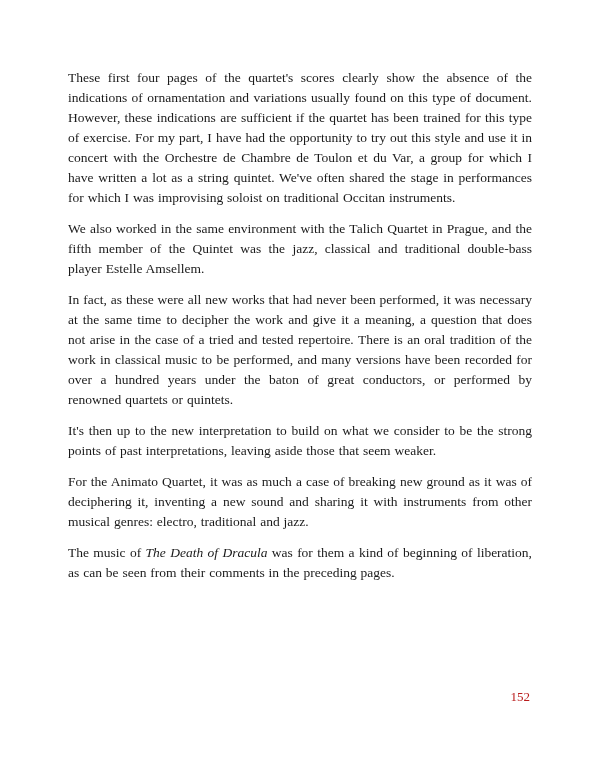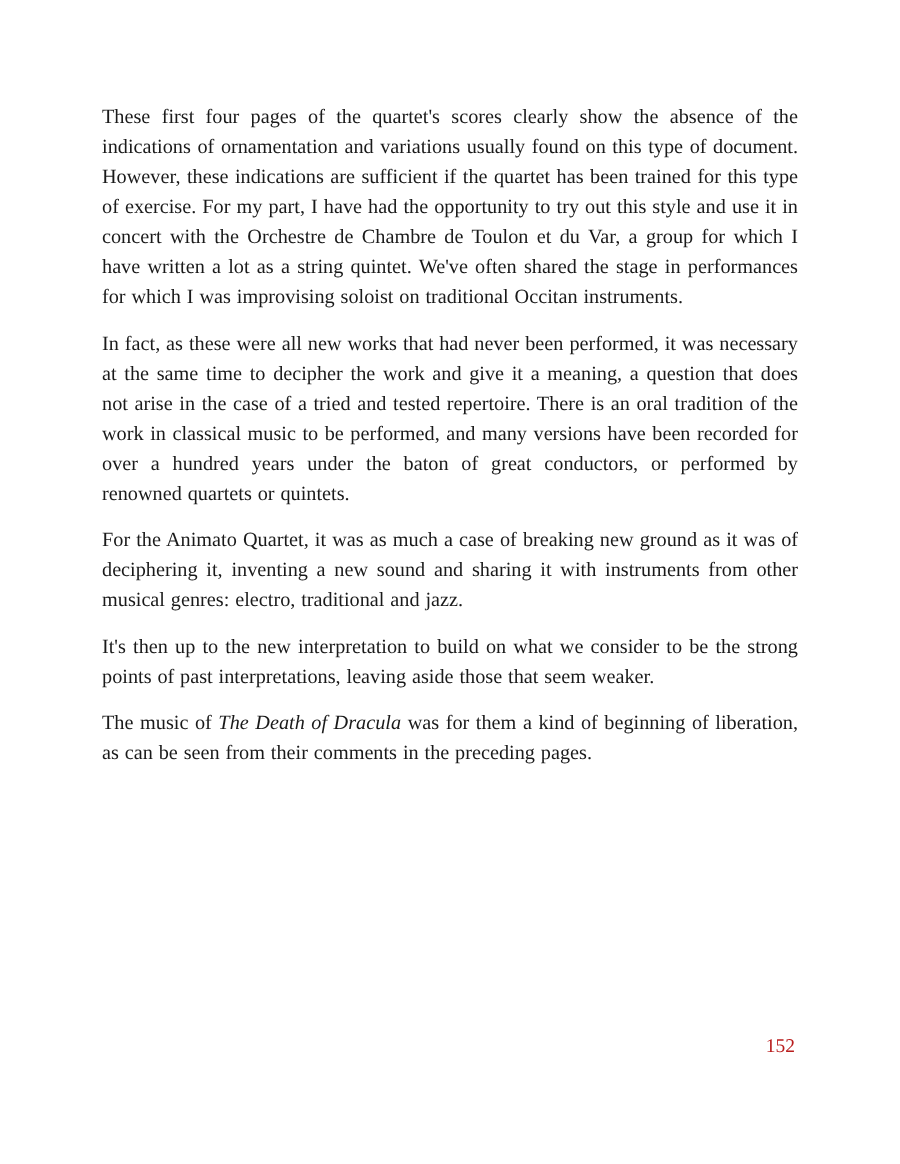--- a/index.html
+++ b/index.html
@@ -52,19 +52,20 @@
     line-height: 15px;
     color: #b91c1c;
   }
 </style>
 </head>
 <body>
 
 <div class="page">
   <div class="content">
     <p class="para">These first four pages of the quartet's scores clearly show the absence of the indications of ornamentation and variations usually found on this type of document. However, these indications are sufficient if the quartet has been trained for this type of exercise. For my part, I have had the opportunity to try out this style and use it in concert with the Orchestre de Chambre de Toulon et du Var, a group for which I have written a lot as a string quintet. We've often shared the stage in performances for which I was improvising soloist on traditional Occitan instruments.</p>
+    <p class="para">We also worked in the same environment with the Talich Quartet in Prague, and the fifth member of the Quintet was the jazz, classical and traditional double-bass player Estelle Amsellem.</p>
     <p class="para">In fact, as these were all new works that had never been performed, it was necessary at the same time to decipher the work and give it a meaning, a question that does not arise in the case of a tried and tested repertoire. There is an oral tradition of the work in classical music to be performed, and many versions have been recorded for over a hundred years under the baton of great conductors, or performed by renowned quartets or quintets.</p>
+    <p class="para">It's then up to the new interpretation to build on what we consider to be the strong points of past interpretations, leaving aside those that seem weaker.</p>
     <p class="para">For the Animato Quartet, it was as much a case of breaking new ground as it was of deciphering it, inventing a new sound and sharing it with instruments from other musical genres: electro, traditional and jazz.</p>
-    <p class="para">It's then up to the new interpretation to build on what we consider to be the strong points of past interpretations, leaving aside those that seem weaker.</p>
     <p class="para"><span>The music of </span><em class="work-title">The Death of Dracula</em><span> was for them a kind of beginning of liberation, as can be seen from their comments in the preceding pages.</span></p>
   </div>
   <div class="page-number">152</div>
 </div>
 
 </body></html>

